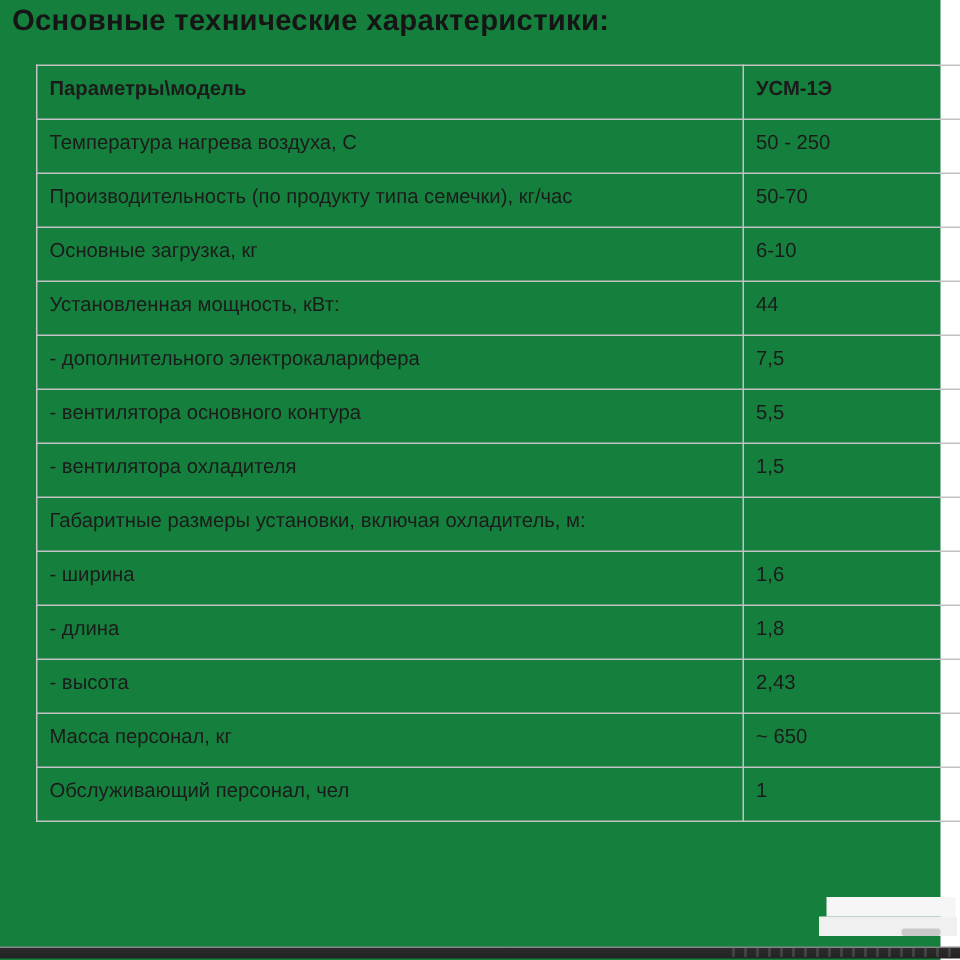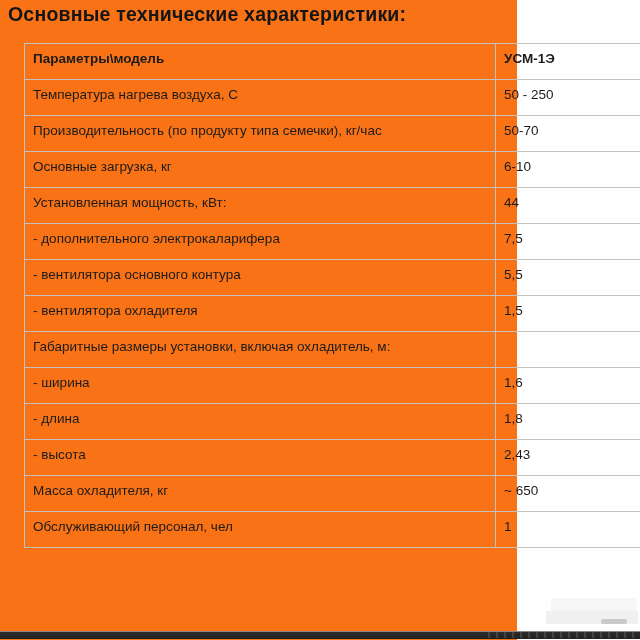--- a/index.html
+++ b/index.html
@@ -4,22 +4,22 @@
 <style>
   html, body { margin: 0; padding: 0; }
   body {
     width: 640px; height: 640px;
     background: #ffffff;
     font-family: "Liberation Sans", sans-serif;
     overflow: hidden;
   }
   .page {
     position: relative;
-    width: 517px; height: 640px;
-    background: #f97316;
+    width: 627px; height: 640px;
+    background: #15803d;
   }
   .page-title {
     position: absolute;
     left: 8px; top: 3px;
     font-size: 19.5px;
     font-weight: 700;
     color: #151515;
     letter-spacing: 0.2px;
     white-space: nowrap;
   }
@@ -122,21 +122,21 @@
         </tr>
         <tr>
           <td>- длина</td>
           <td>1,8</td>
         </tr>
         <tr>
           <td>- высота</td>
           <td>2,43</td>
         </tr>
         <tr>
-          <td>Масса охладителя, кг</td>
+          <td>Масса персонал, кг</td>
           <td>~ 650</td>
         </tr>
         <tr>
           <td>Обслуживающий персонал, чел</td>
           <td>1</td>
         </tr>
       </tbody>
   </table>
 
   <div class="watermark">

